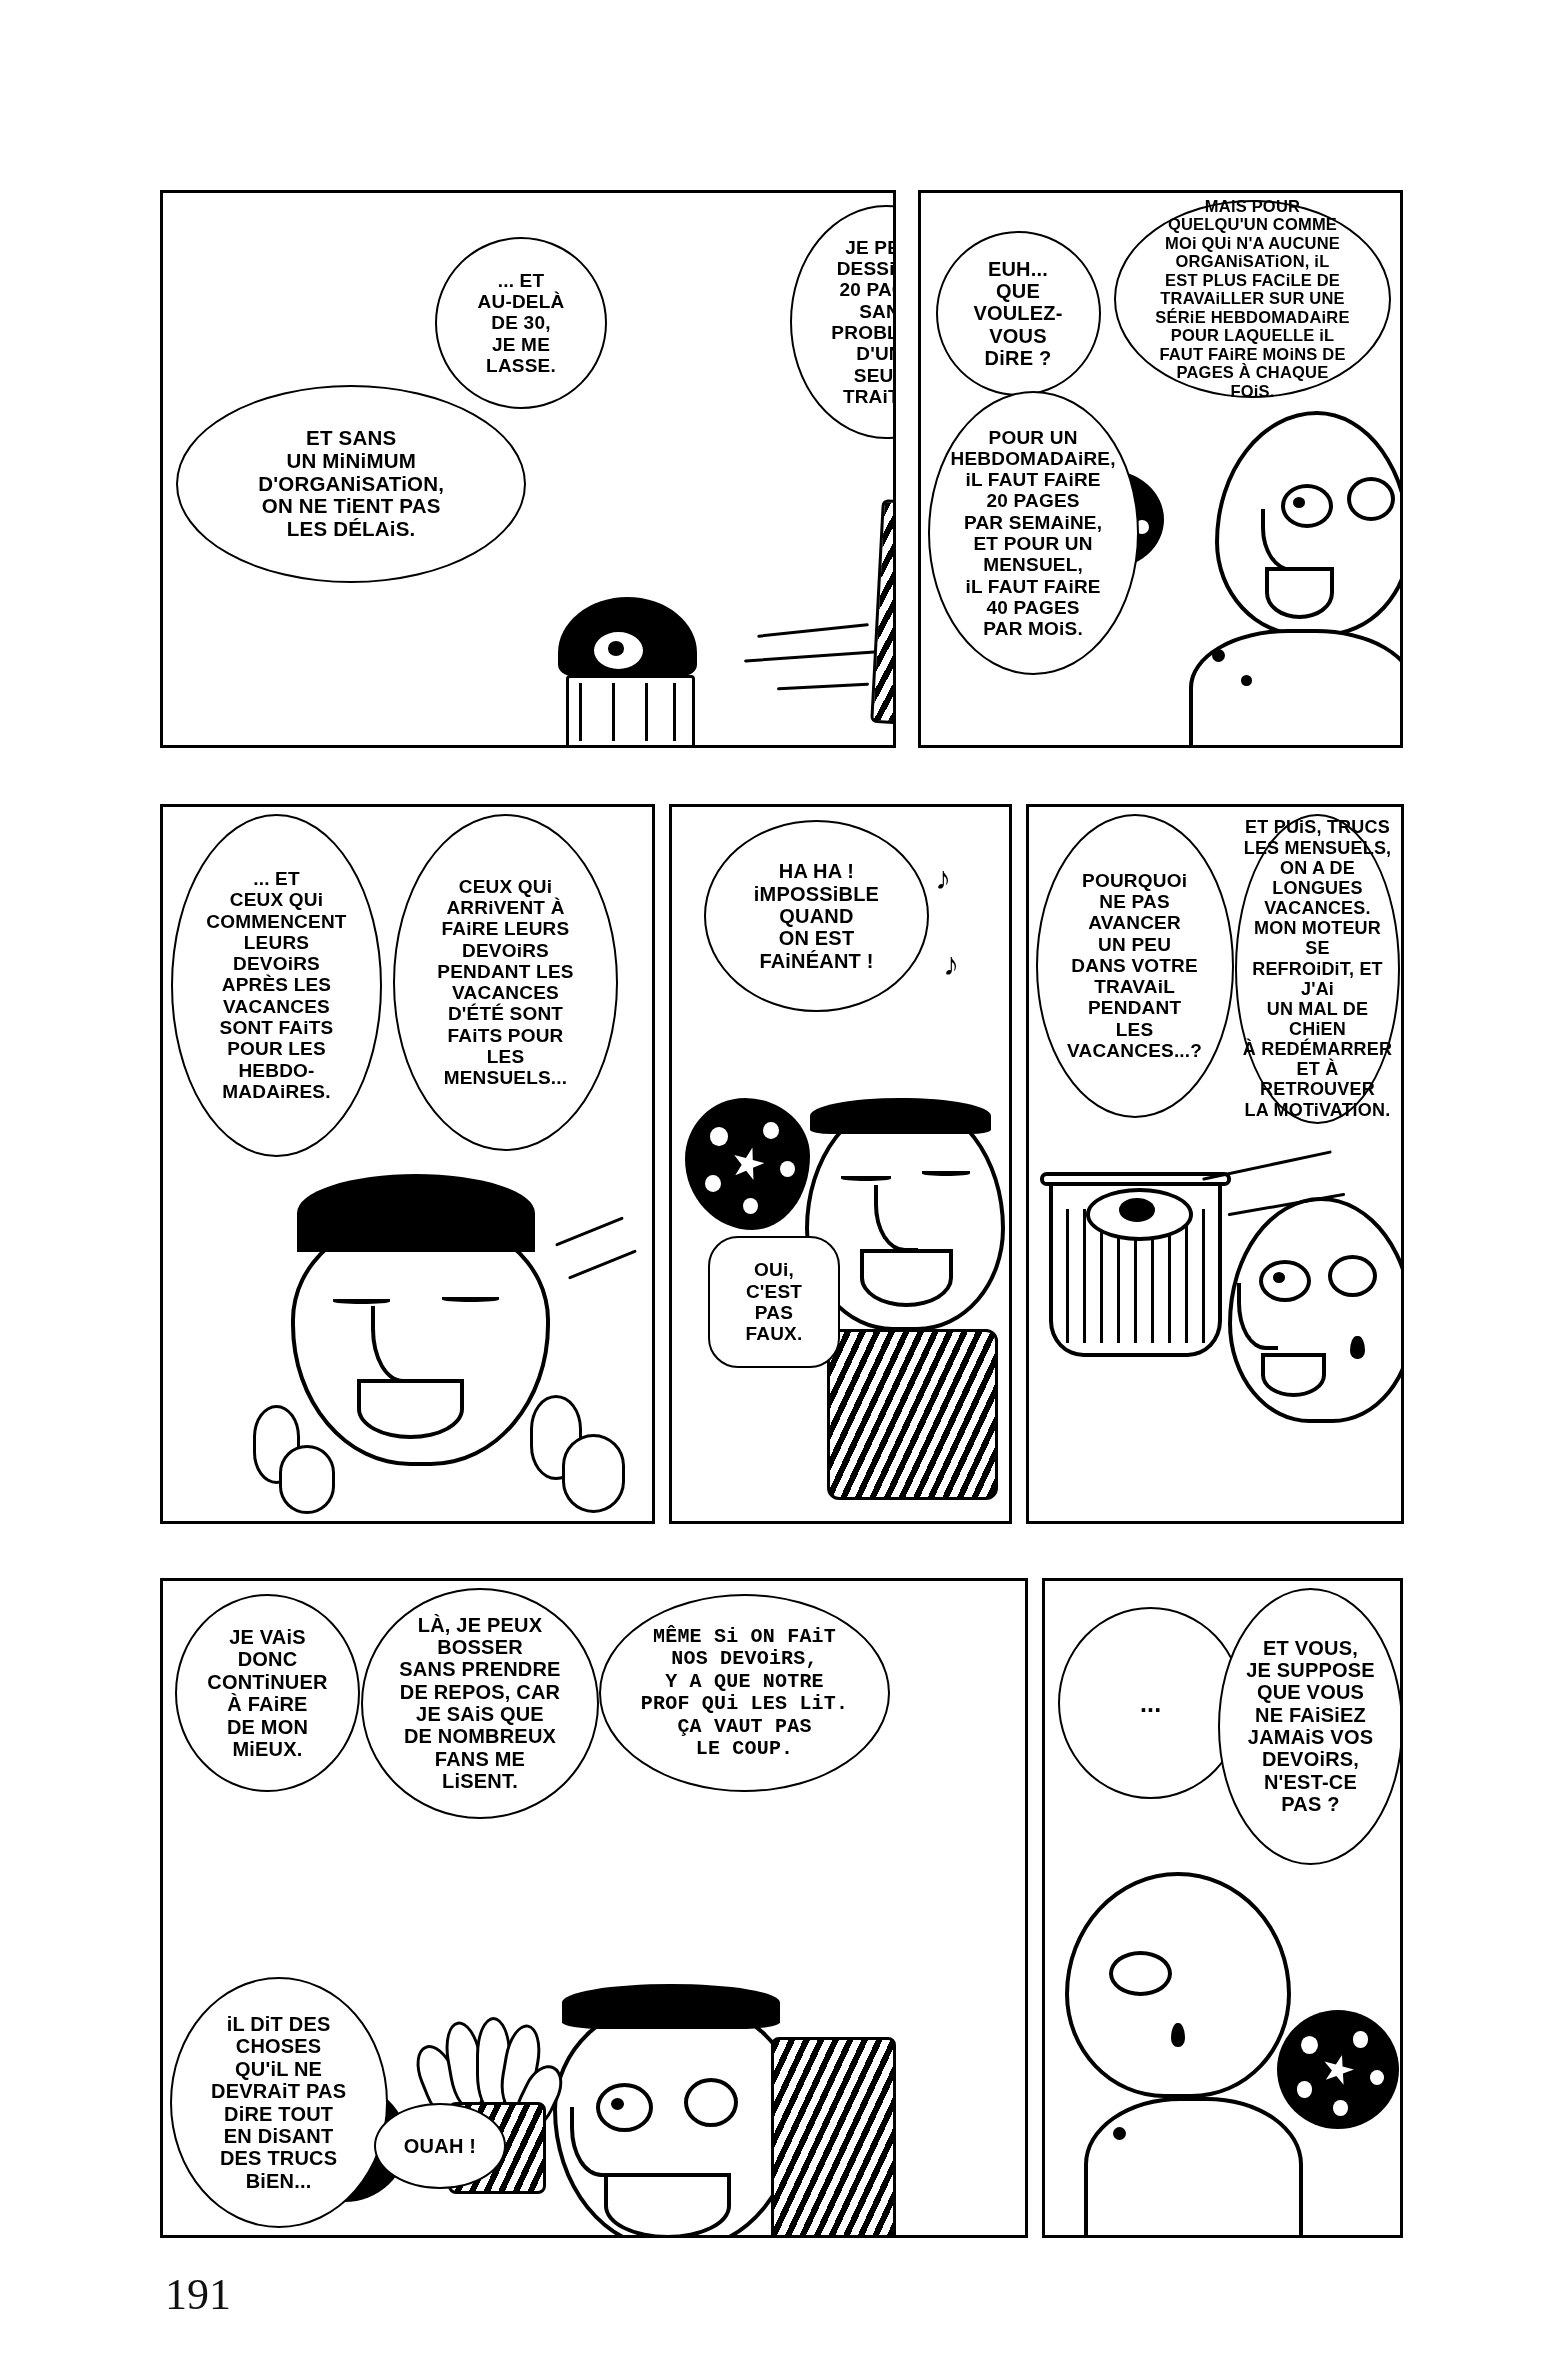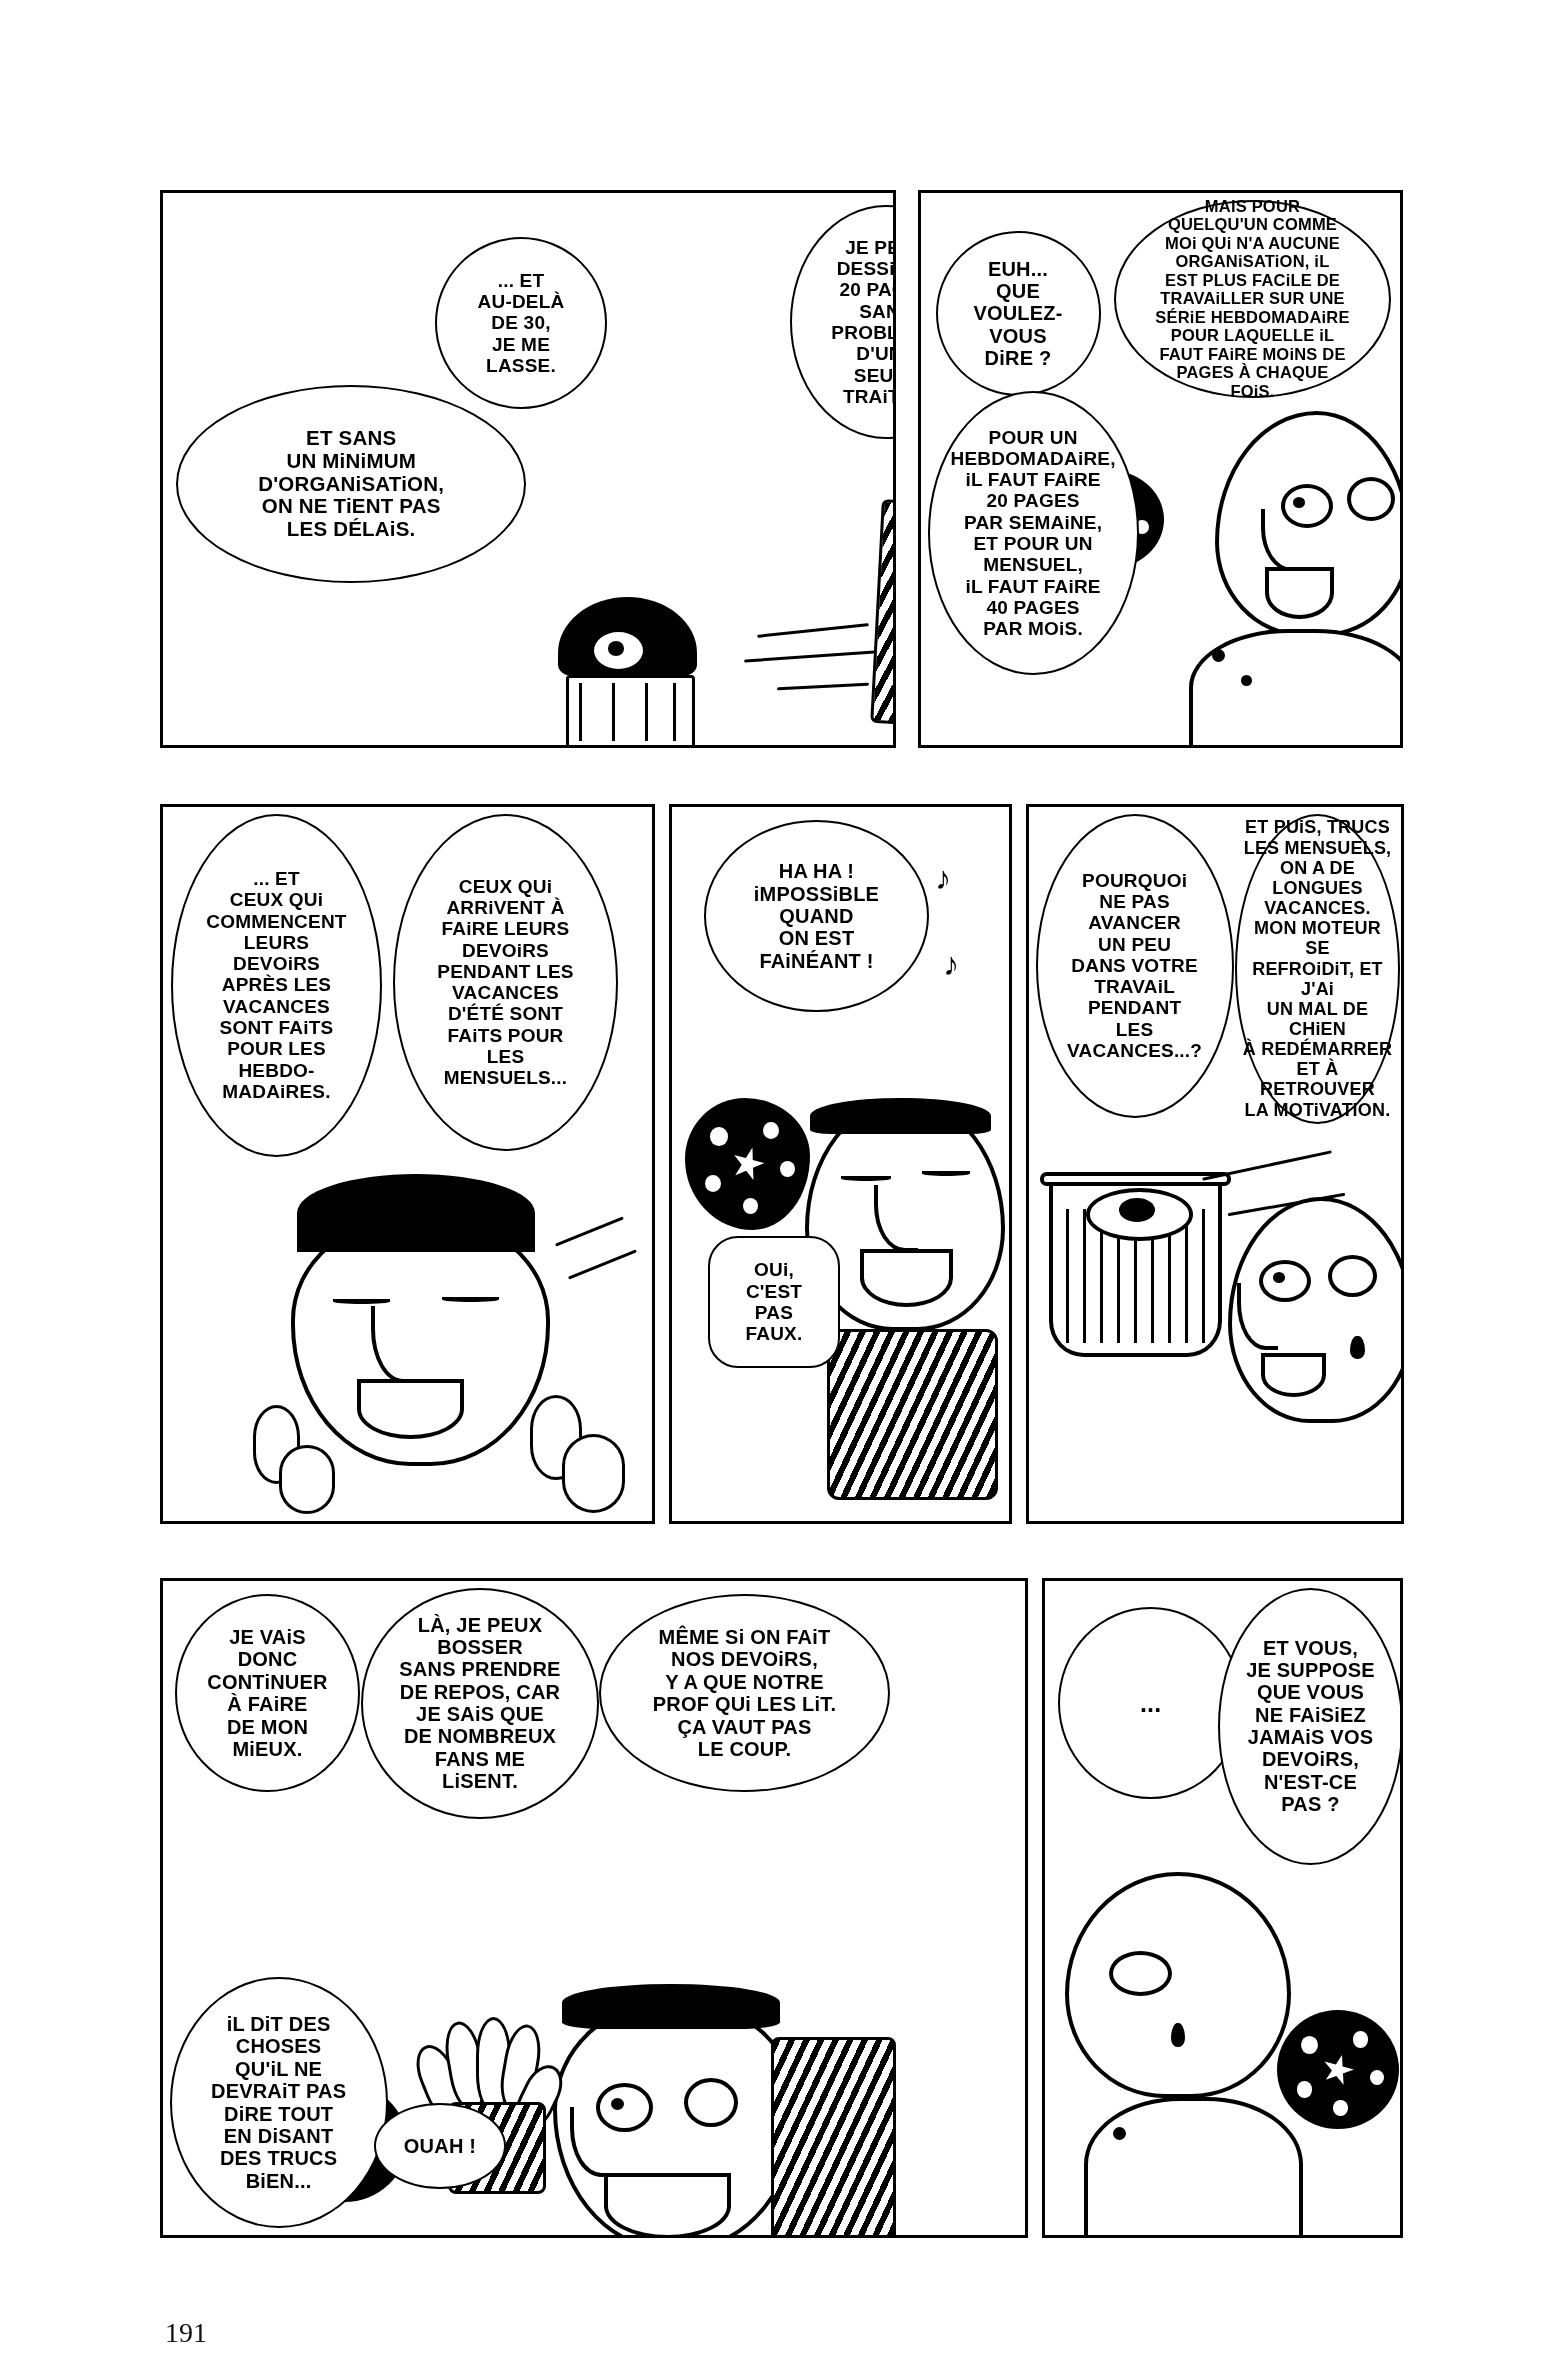--- a/index.html
+++ b/index.html
@@ -422,21 +422,21 @@
     <div class="balloon" style="left:198px; top:6.6px; width:238px; height:231px; font-size:20px;">
       <span class="txt">LÀ, JE PEUX
 BOSSER
 SANS PRENDRE
 DE REPOS, CAR
 JE SAiS QUE
 DE NOMBREUX
 FANS ME
 LiSENT.</span>
     </div>
-    <div class="balloon" style="left:436px; top:13.2px; width:291px; height:198px; font-size:20px;">
+    <div class="balloon" style="left:436px; top:13.2px; width:291px; height:198px; font-size:20px;font-family:Liberation Mono, monospace;">
       <span class="txt">MÊME Si ON FAiT
 NOS DEVOiRS,
 Y A QUE NOTRE
 PROF QUi LES LiT.
 ÇA VAUT PAS
 LE COUP.</span>
     </div>
     <div class="balloon" style="left:6.6px; top:396px; width:218px; height:251px; font-size:20px;">
       <span class="txt">iL DiT DES
 CHOSES
@@ -478,16 +478,16 @@
 JE SUPPOSE
 QUE VOUS
 NE FAiSiEZ
 JAMAiS VOS
 DEVOiRS,
 N'EST-CE
 PAS ?</span>
     </div>
   </div>
 
-  <div class="pagenum" style="left:165px; top:2269px; font-size:28px;margin-top:48px;">191</div>
+  <div class="pagenum" style="left:165px; top:2269px; font-size:44px;">191</div>
 
 </div>
 
 
 </body></html>

